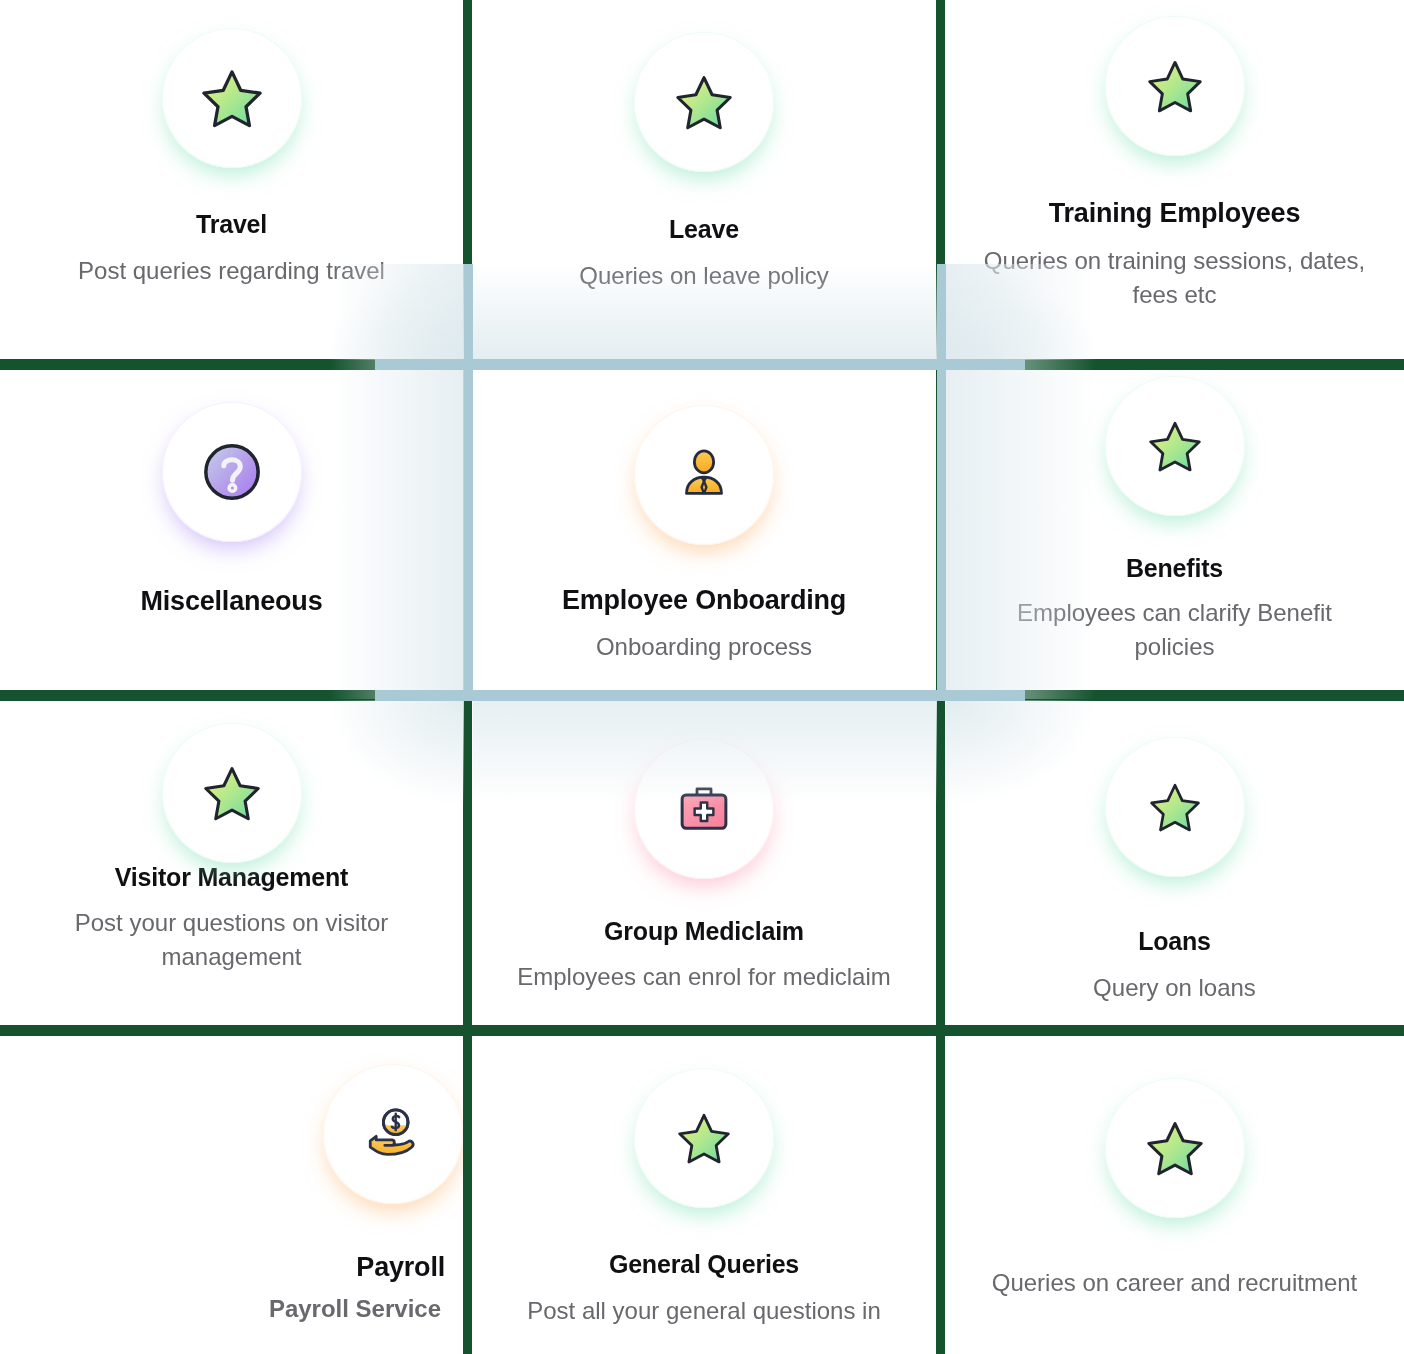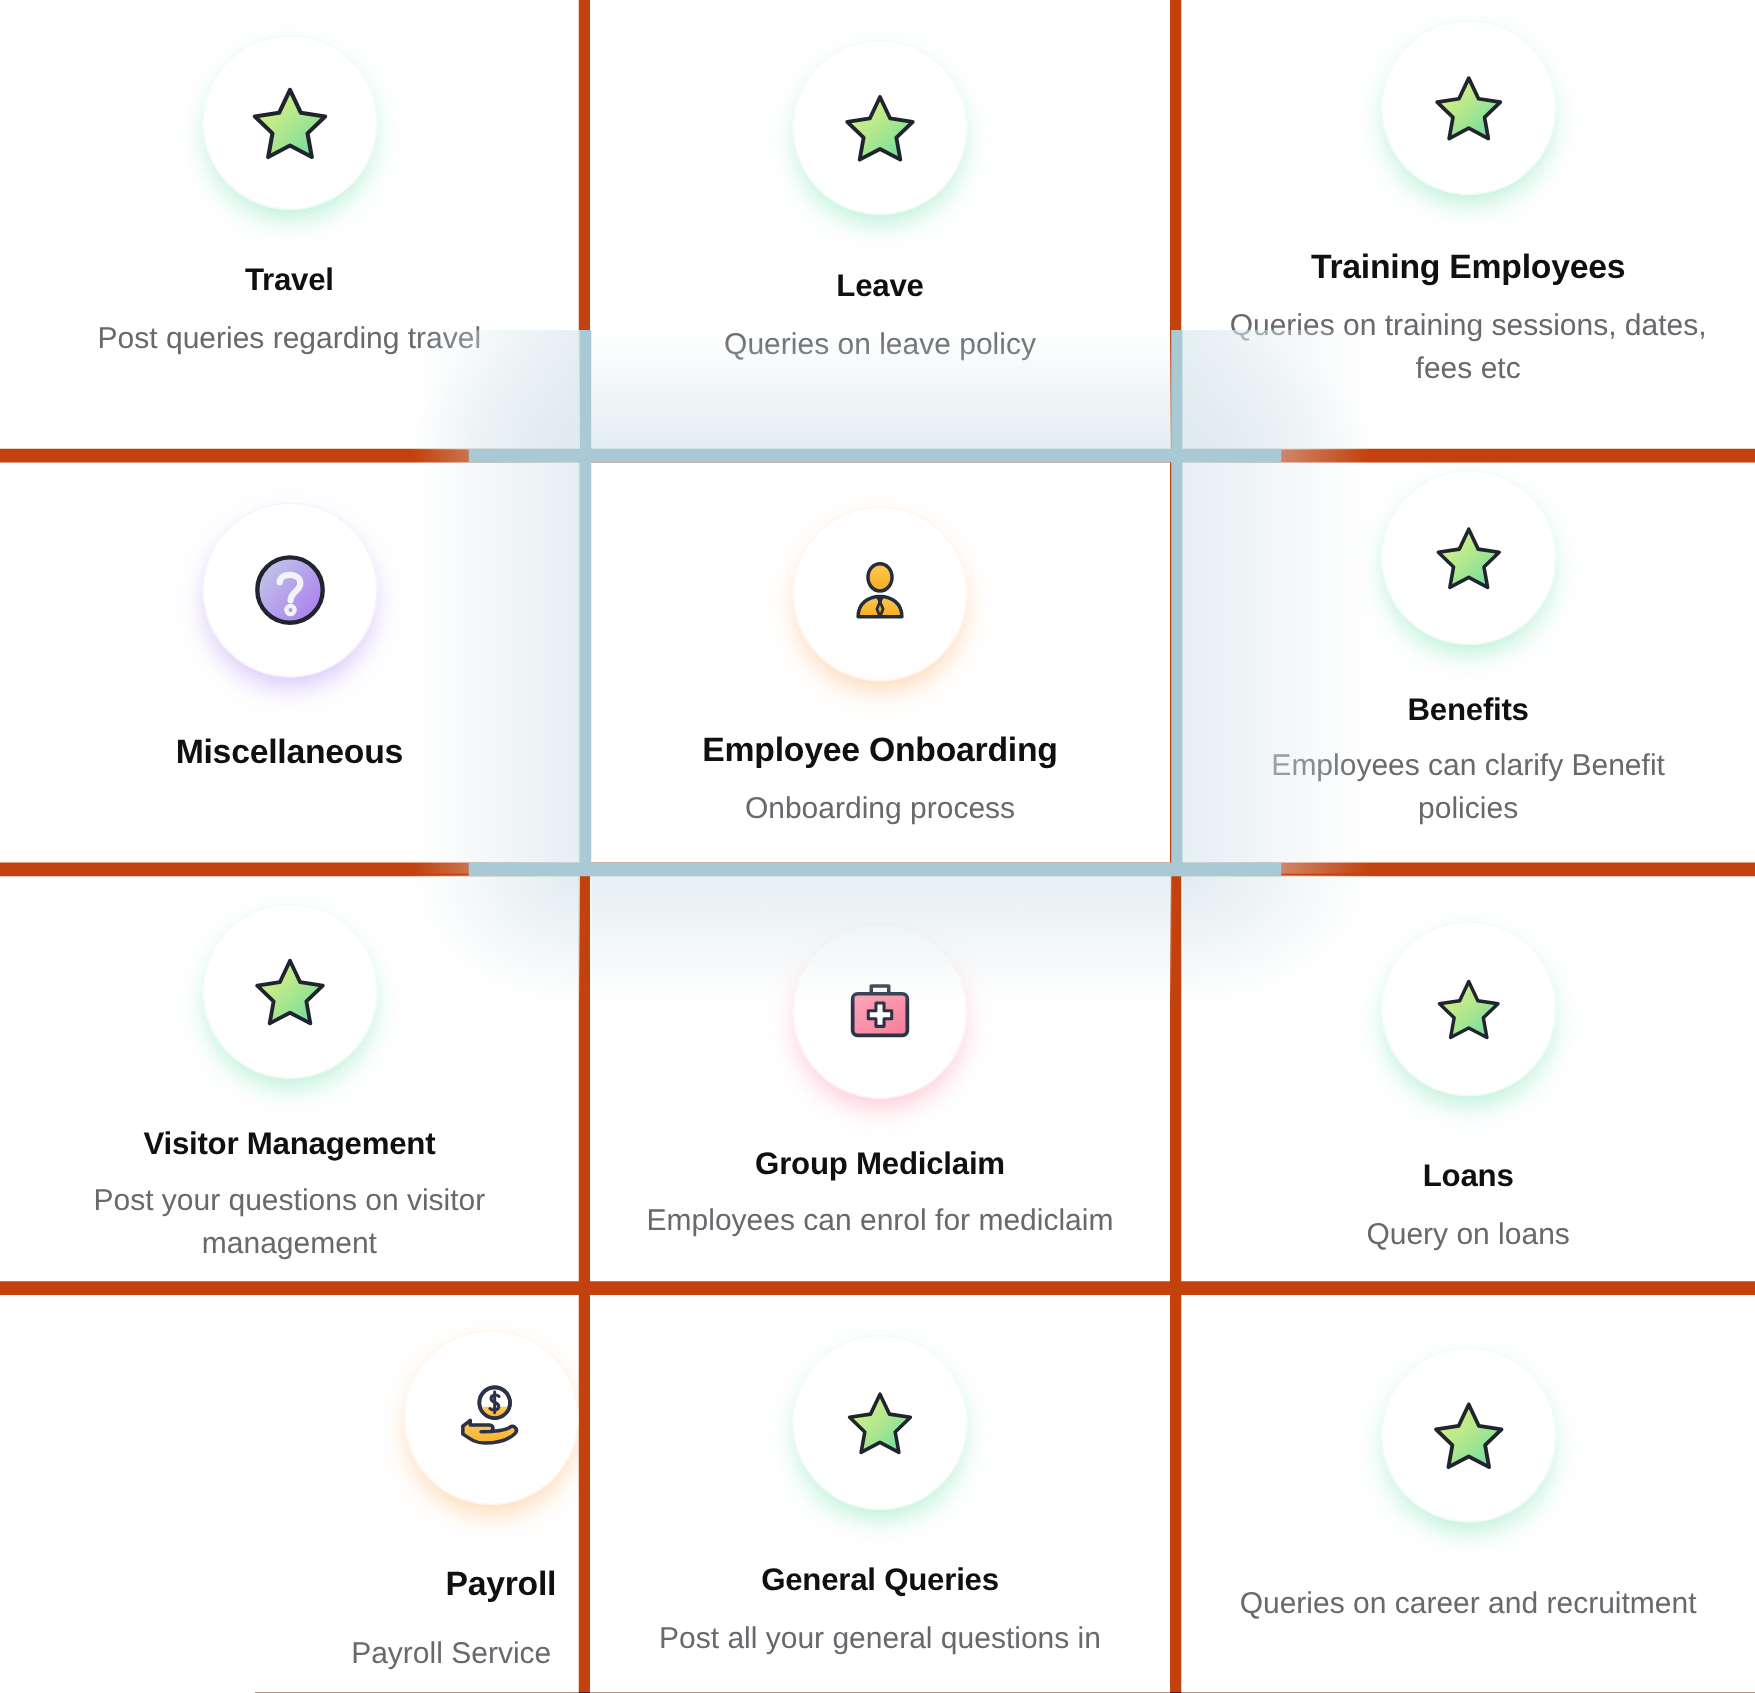--- a/index.html
+++ b/index.html
@@ -9,21 +9,21 @@
     height: 1354px;
     background: #000000;
     font-family: "Liberation Sans", sans-serif;
     overflow: hidden;
   }
 
   #root {
     position: relative;
     width: 1404px;
     height: 1354px;
-    background: #c2410c;
+    background: #14532d;
   }
 
   
   .grid {
     position: absolute;
     inset: 0;
     display: grid;
     grid-template-columns: 463px 9px 464px 9px 459px;
     grid-template-rows: 359px 11px 320px 11px 324px 11px 319px;
   }
@@ -102,34 +102,34 @@
 
   .c-onboard  .inner { padding-top: 35px; }
   .c-onboard  .title { margin-top: 40px; }
   .c-onboard  .desc  { margin-top: 13px; }
 
   .c-benefits .inner { padding-top: 6px; }
   .c-benefits .title { margin-top: 38px; }
   .c-benefits .desc  { margin-top: 12px; max-width: 400px; }
 
   .c-visitor  .inner { padding-top: 22px; }
-  .c-visitor  .title { margin-top: 38px; }
+  .c-visitor  .title { }
   .c-visitor  .desc  { margin-top: 13px; max-width: 400px; }
 
   .c-medi     .inner { padding-top: 38px; }
   .c-medi     .title { margin-top: 38px; }
   .c-medi     .desc  { margin-top: 13px; max-width: 440px; }
 
   .c-loans    .inner { padding-top: 36px; }
   .c-loans    .title { margin-top: 50px; }
   .c-loans    .desc  { margin-top: 14px; }
 
   .c-payroll  .inner { padding-top: 28px; align-items: flex-end; }
   .c-payroll  .title { margin-top: 48px; }
-  .c-payroll  .desc  { margin-top: 22px; }
+  .c-payroll  .desc  { margin-top: 8px; font-weight: bold; }
 
   .c-general  .inner { padding-top: 32px; }
   .c-general  .title { margin-top: 42px; }
   .c-general  .desc  { margin-top: 14px; max-width: 430px; }
 
   .c-career   .inner { padding-top: 42px; }
   .c-career   .desc  { margin-top: 48px; max-width: 460px; }
 
   
   .teal { position: absolute; background: #a9c9d4; z-index: 5; }

